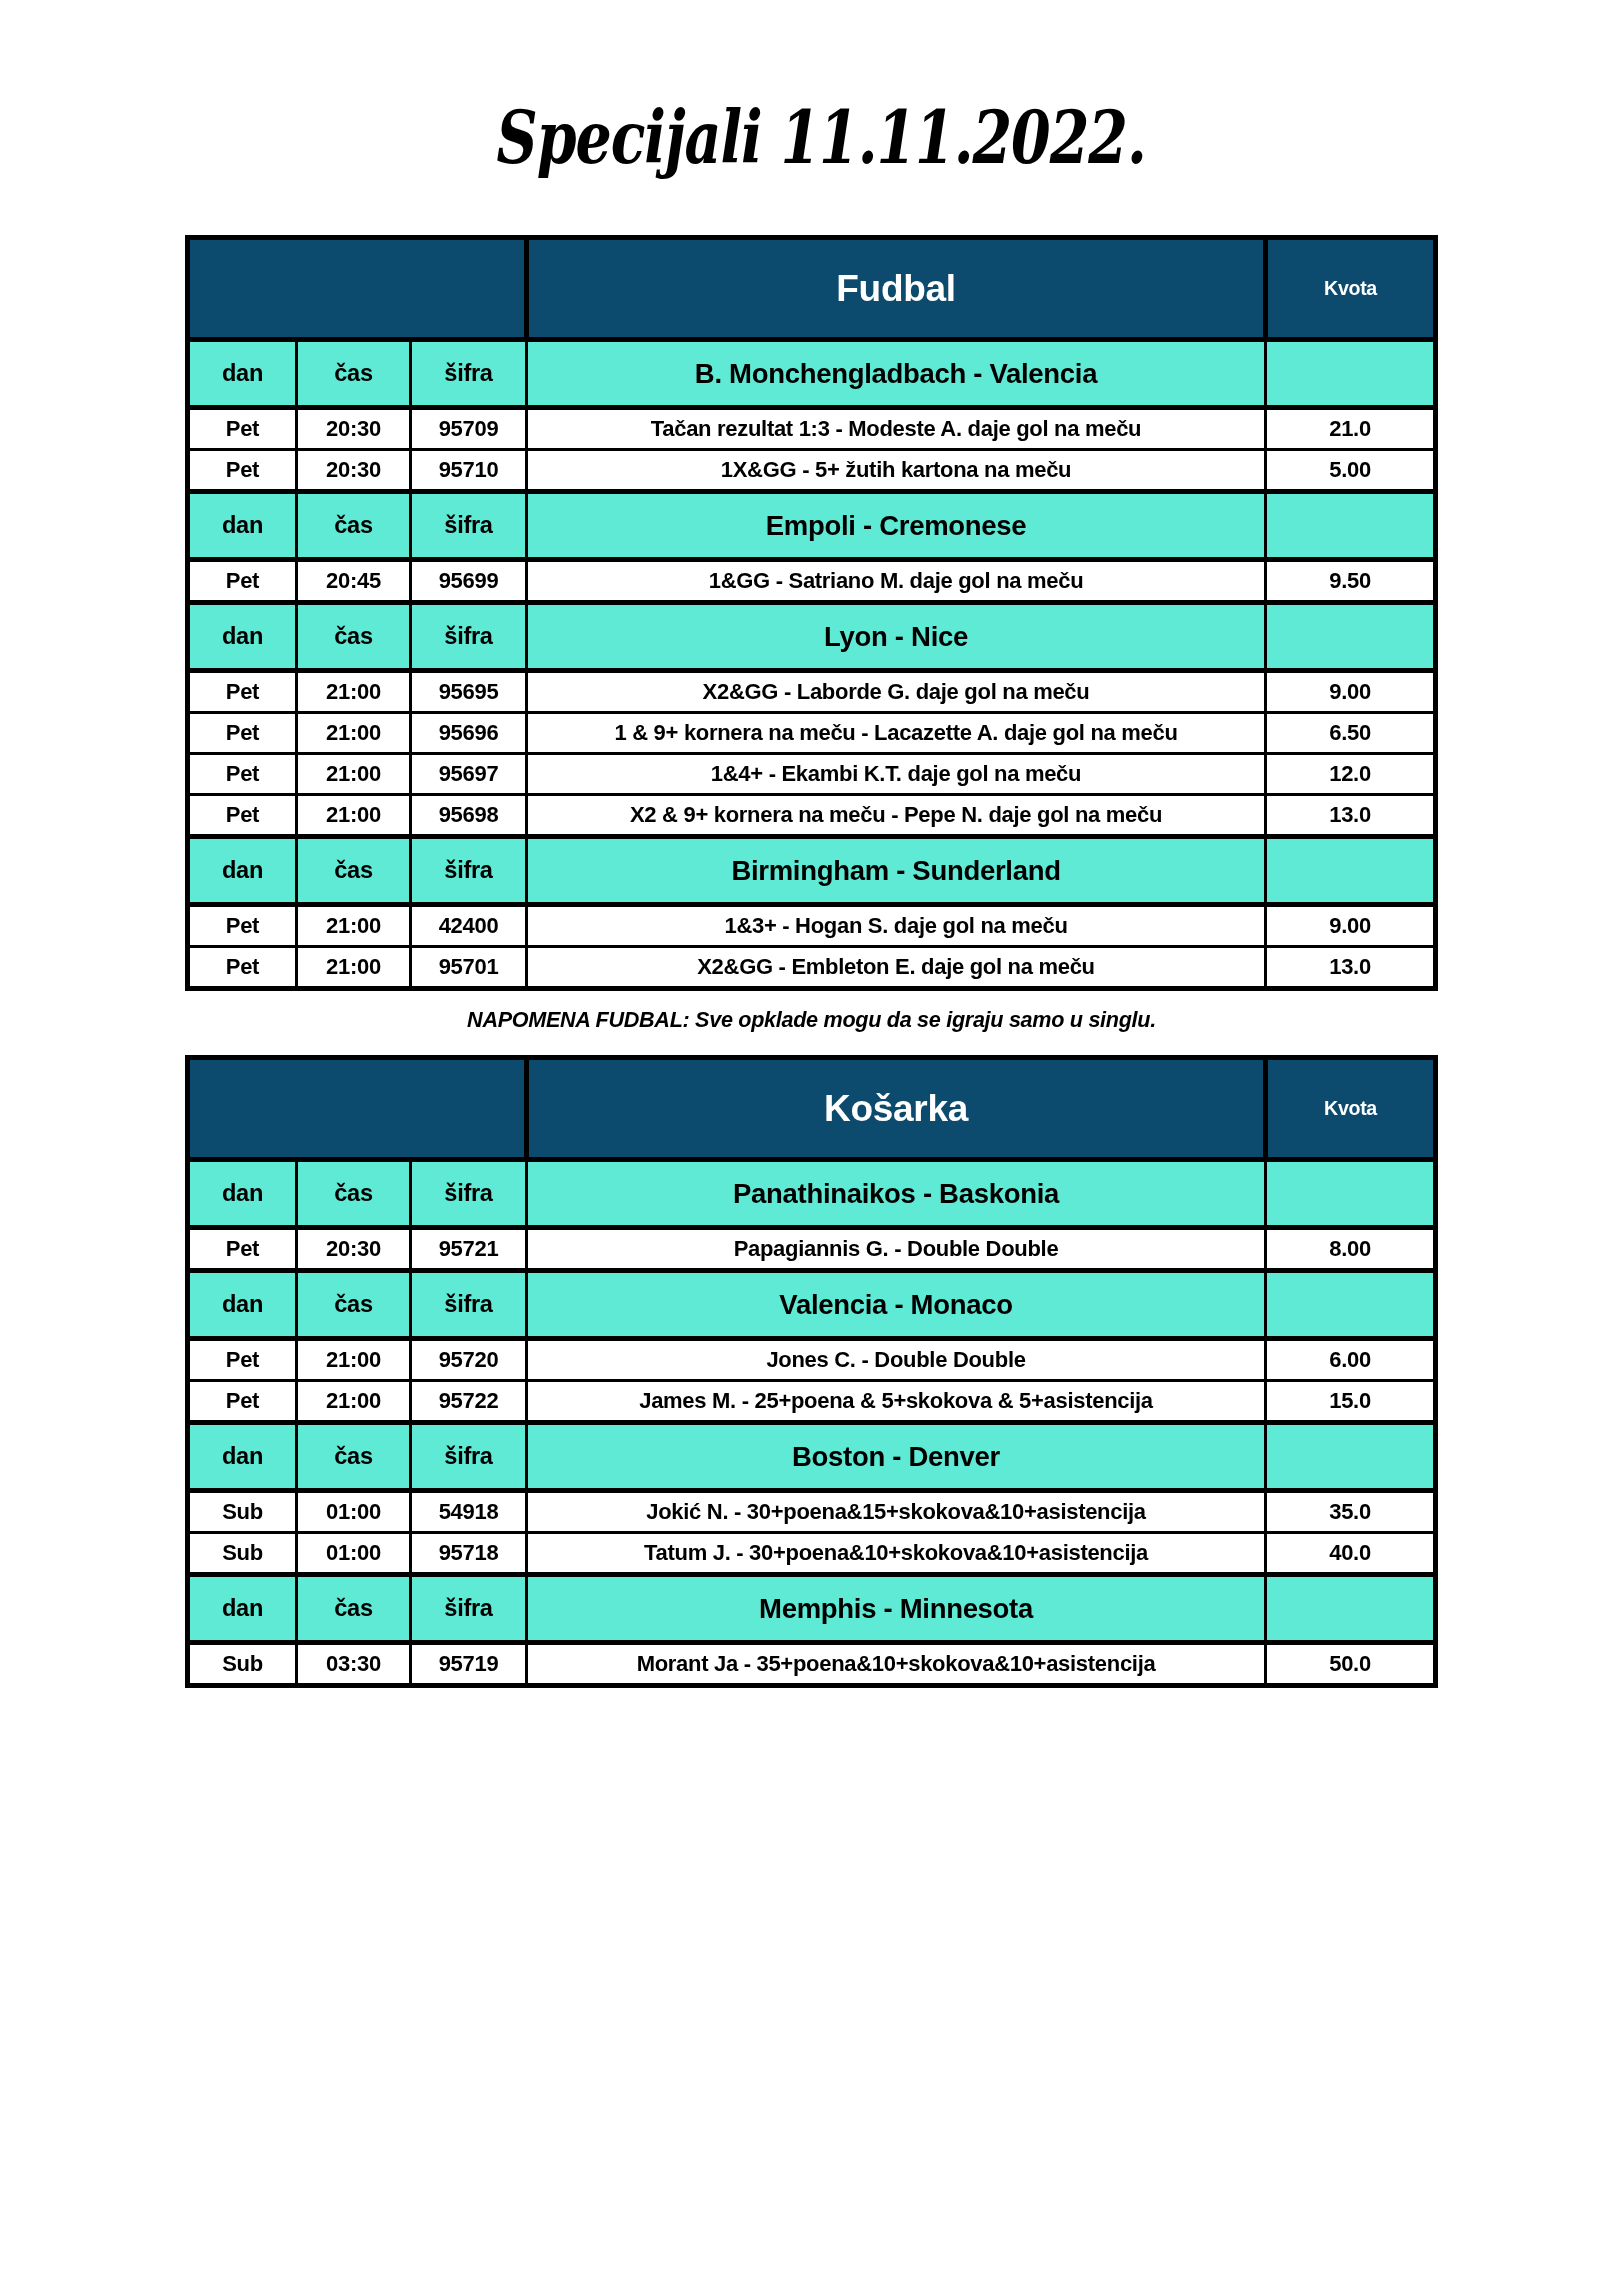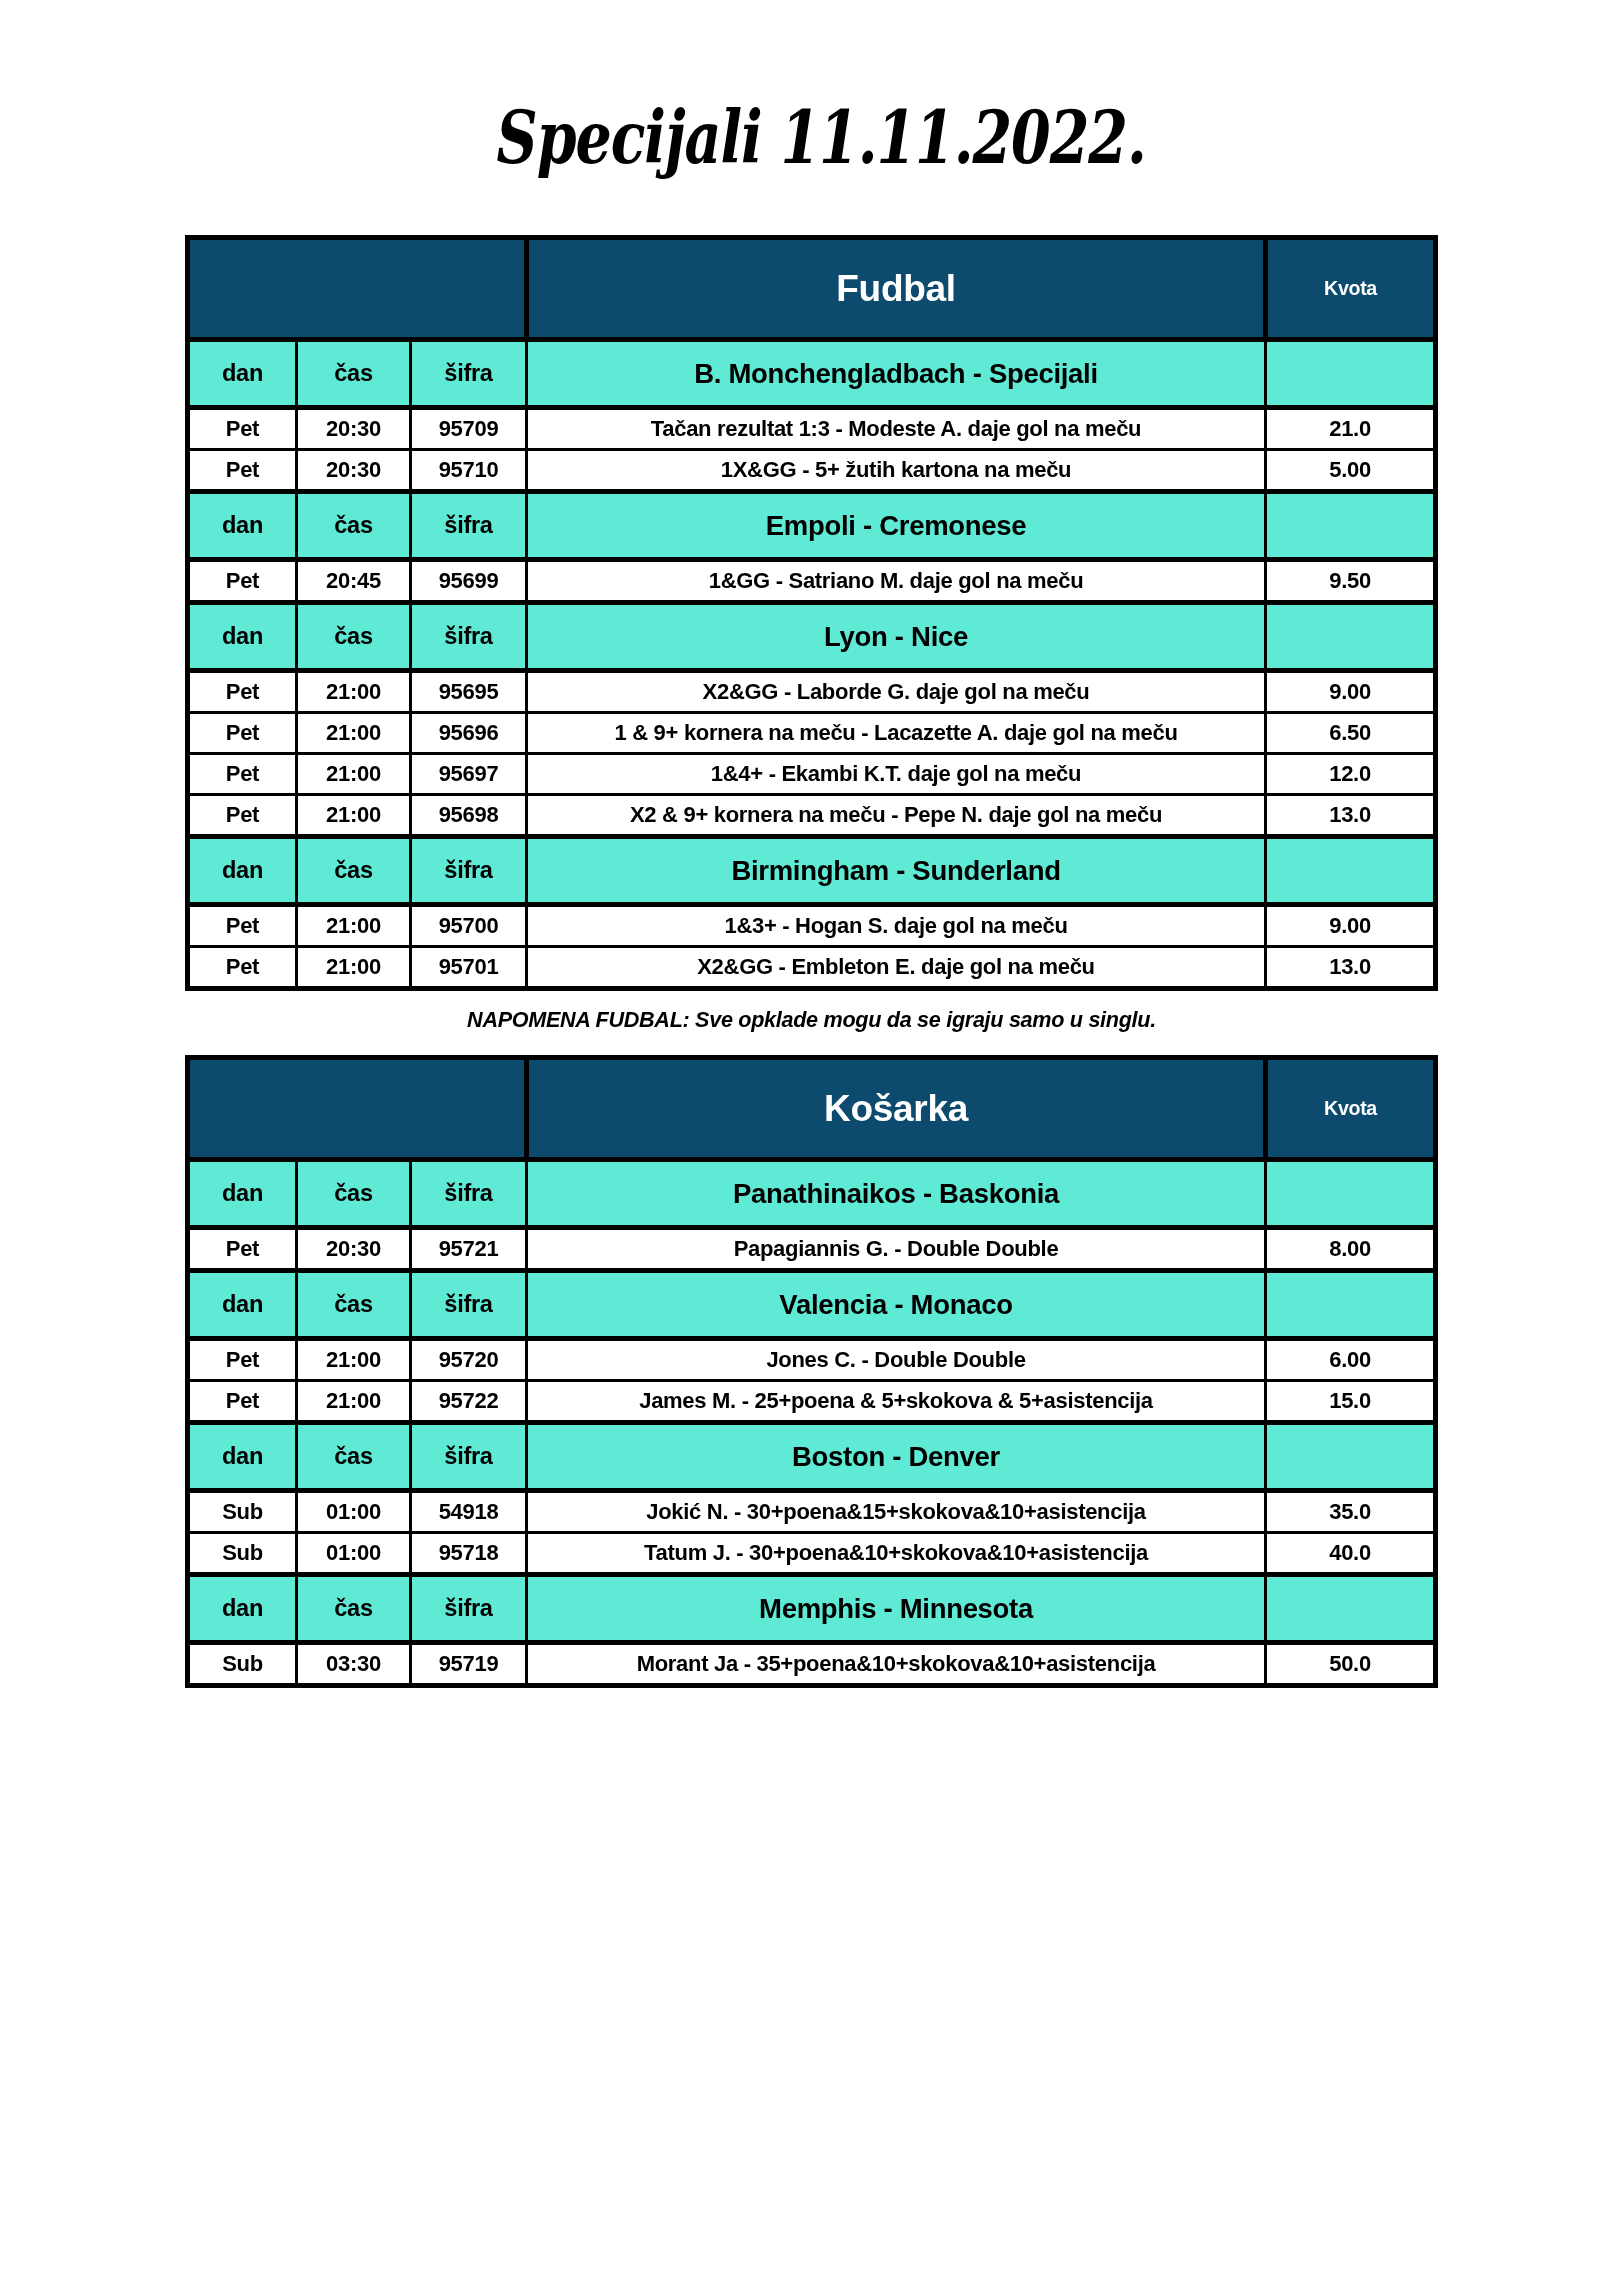--- a/index.html
+++ b/index.html
@@ -116,21 +116,21 @@
       <tbody>
         <tr class="band">
           <td class="band-spacer-cell" colspan="3"></td>
           <td class="sport-title-cell">Fudbal</td>
           <td class="kvota-header-cell">Kvota</td>
         </tr>
         <tr class="section">
           <td class="col-header-cell">dan</td>
           <td class="col-header-cell">čas</td>
           <td class="col-header-cell">šifra</td>
-          <td class="match-header-cell">B. Monchengladbach - Specijali</td>
+          <td class="match-header-cell">B. Monchengladbach - Valencia</td>
           <td class="kvota-empty-cell"></td>
         </tr>
         <tr class="data">
           <td class="day-cell">Pet</td>
           <td class="time-cell">20:30</td>
           <td class="code-cell">95709</td>
           <td class="bet-cell">Tačan rezultat 1:3 - Modeste A. daje gol na meču</td>
           <td class="odds-cell">21.0</td>
         </tr>
         <tr class="data">
@@ -192,21 +192,21 @@
         <tr class="section">
           <td class="col-header-cell">dan</td>
           <td class="col-header-cell">čas</td>
           <td class="col-header-cell">šifra</td>
           <td class="match-header-cell">Birmingham - Sunderland</td>
           <td class="kvota-empty-cell"></td>
         </tr>
         <tr class="data">
           <td class="day-cell">Pet</td>
           <td class="time-cell">21:00</td>
-          <td class="code-cell">95700</td>
+          <td class="code-cell">42400</td>
           <td class="bet-cell">1&amp;3+ - Hogan S. daje gol na meču</td>
           <td class="odds-cell">9.00</td>
         </tr>
         <tr class="data">
           <td class="day-cell">Pet</td>
           <td class="time-cell">21:00</td>
           <td class="code-cell">95701</td>
           <td class="bet-cell">X2&amp;GG - Embleton E. daje gol na meču</td>
           <td class="odds-cell">13.0</td>
         </tr>

